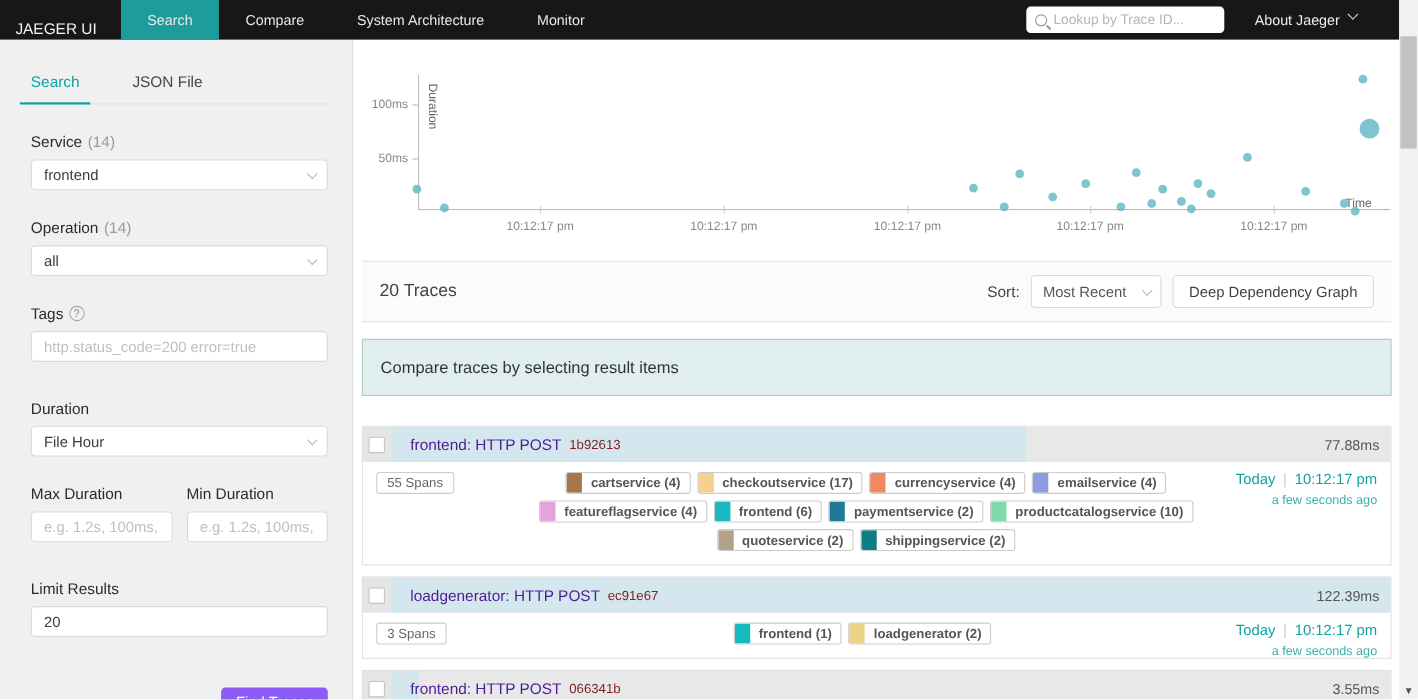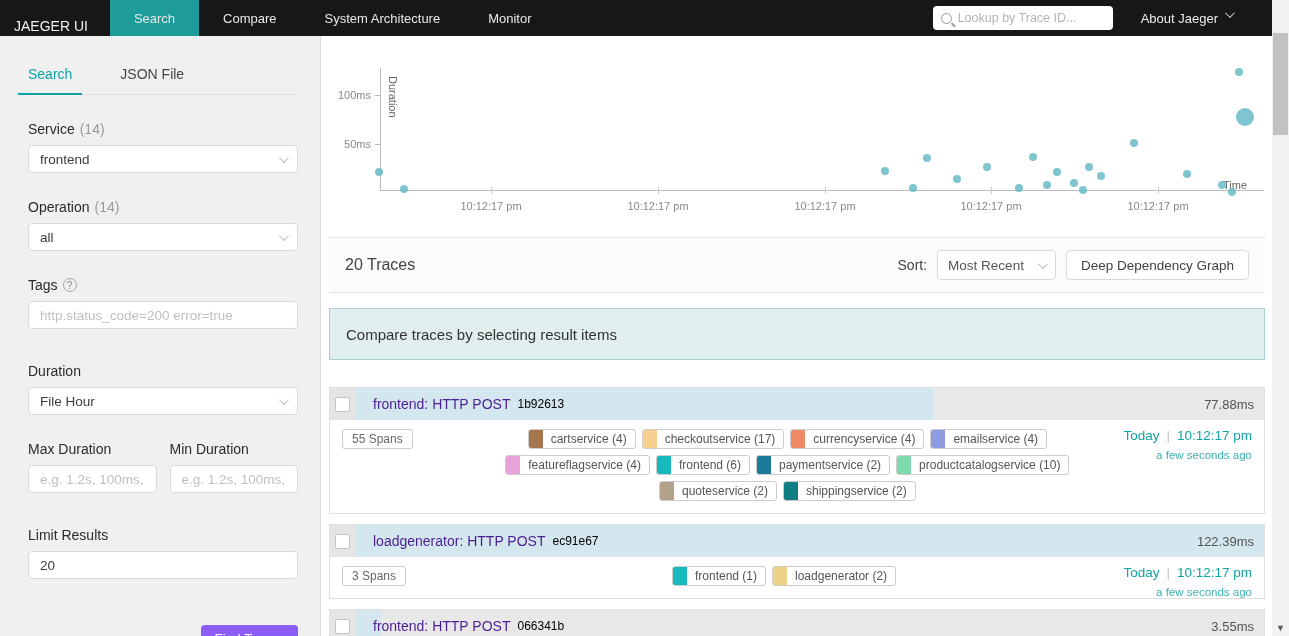--- a/index.html
+++ b/index.html
@@ -75,28 +75,28 @@
 
   
   .trace-card { border:1px solid #e0e0e0; background:#fff; margin-bottom:10px; }
   .trace-header { height:32px; display:flex; align-items:stretch; cursor:pointer; }
   .cb-cell { width:25px; background:#e5e5e5; display:flex; align-items:center; justify-content:center; flex:none; }
   .checkbox { width:15px; height:15px; background:#fff; border:1px solid #c4c4c4; border-radius:2px; cursor:pointer; }
   .bar { flex:1; position:relative; background:#e8e8e8; }
   .bar-fill { position:absolute; left:0; top:0; bottom:0; background:#d4e7ee; }
   .bar-content { position:absolute; inset:0; display:flex; align-items:center; padding:0 10px 0 18px; }
   .trace-title { font-size:14px; color:#4c1d95; white-space:nowrap; }
-  .trace-id { font-size:12px; color:#000000; margin-left:7px; }
+  .trace-id { font-size:12px; color:#7f1d1d; margin-left:7px; }
   .trace-duration { margin-left:auto; font-size:13px; color:#555; }
   .trace-body { position:relative; padding:9px 12px 12px 12px; display:flex; }
   .spans-pill { border:1px solid #ccc; border-radius:3px; font-size:12px; color:#666; padding:2px 9px; height:20px; align-self:flex-start; white-space:nowrap; background:#fff; }
   .svc-wrap { flex:1; display:flex; flex-wrap:wrap; justify-content:center; gap:6px 6px; padding:0 150px 0 60px; align-content:flex-start; }
   .svc-pill { display:flex; align-items:stretch; border:1px solid #ccc; border-radius:3px; height:20px; overflow:hidden; background:#fff; cursor:default; }
   .svc-chip { width:14px; flex:none; }
-  .svc-label { font-size:12px; color:#555; padding:2px 8px; white-space:nowrap; }
+  .svc-label { font-size:12px; color:#555; padding:2px 8px; white-space:nowrap;font-weight:bold; }
   .when { position:absolute; right:12px; top:8px; text-align:right; }
   .when-line { font-size:13.5px; color:#11a2a2; }
   .when-sep { color:#c9c9c9; margin:0 7px; }
   .ago { font-size:11.5px; color:#3db0b0; margin-top:6px; }
 </style>
 </head>
 <body>
 
 <div class="nav">
   <span class="brand">JAEGER UI</span>

